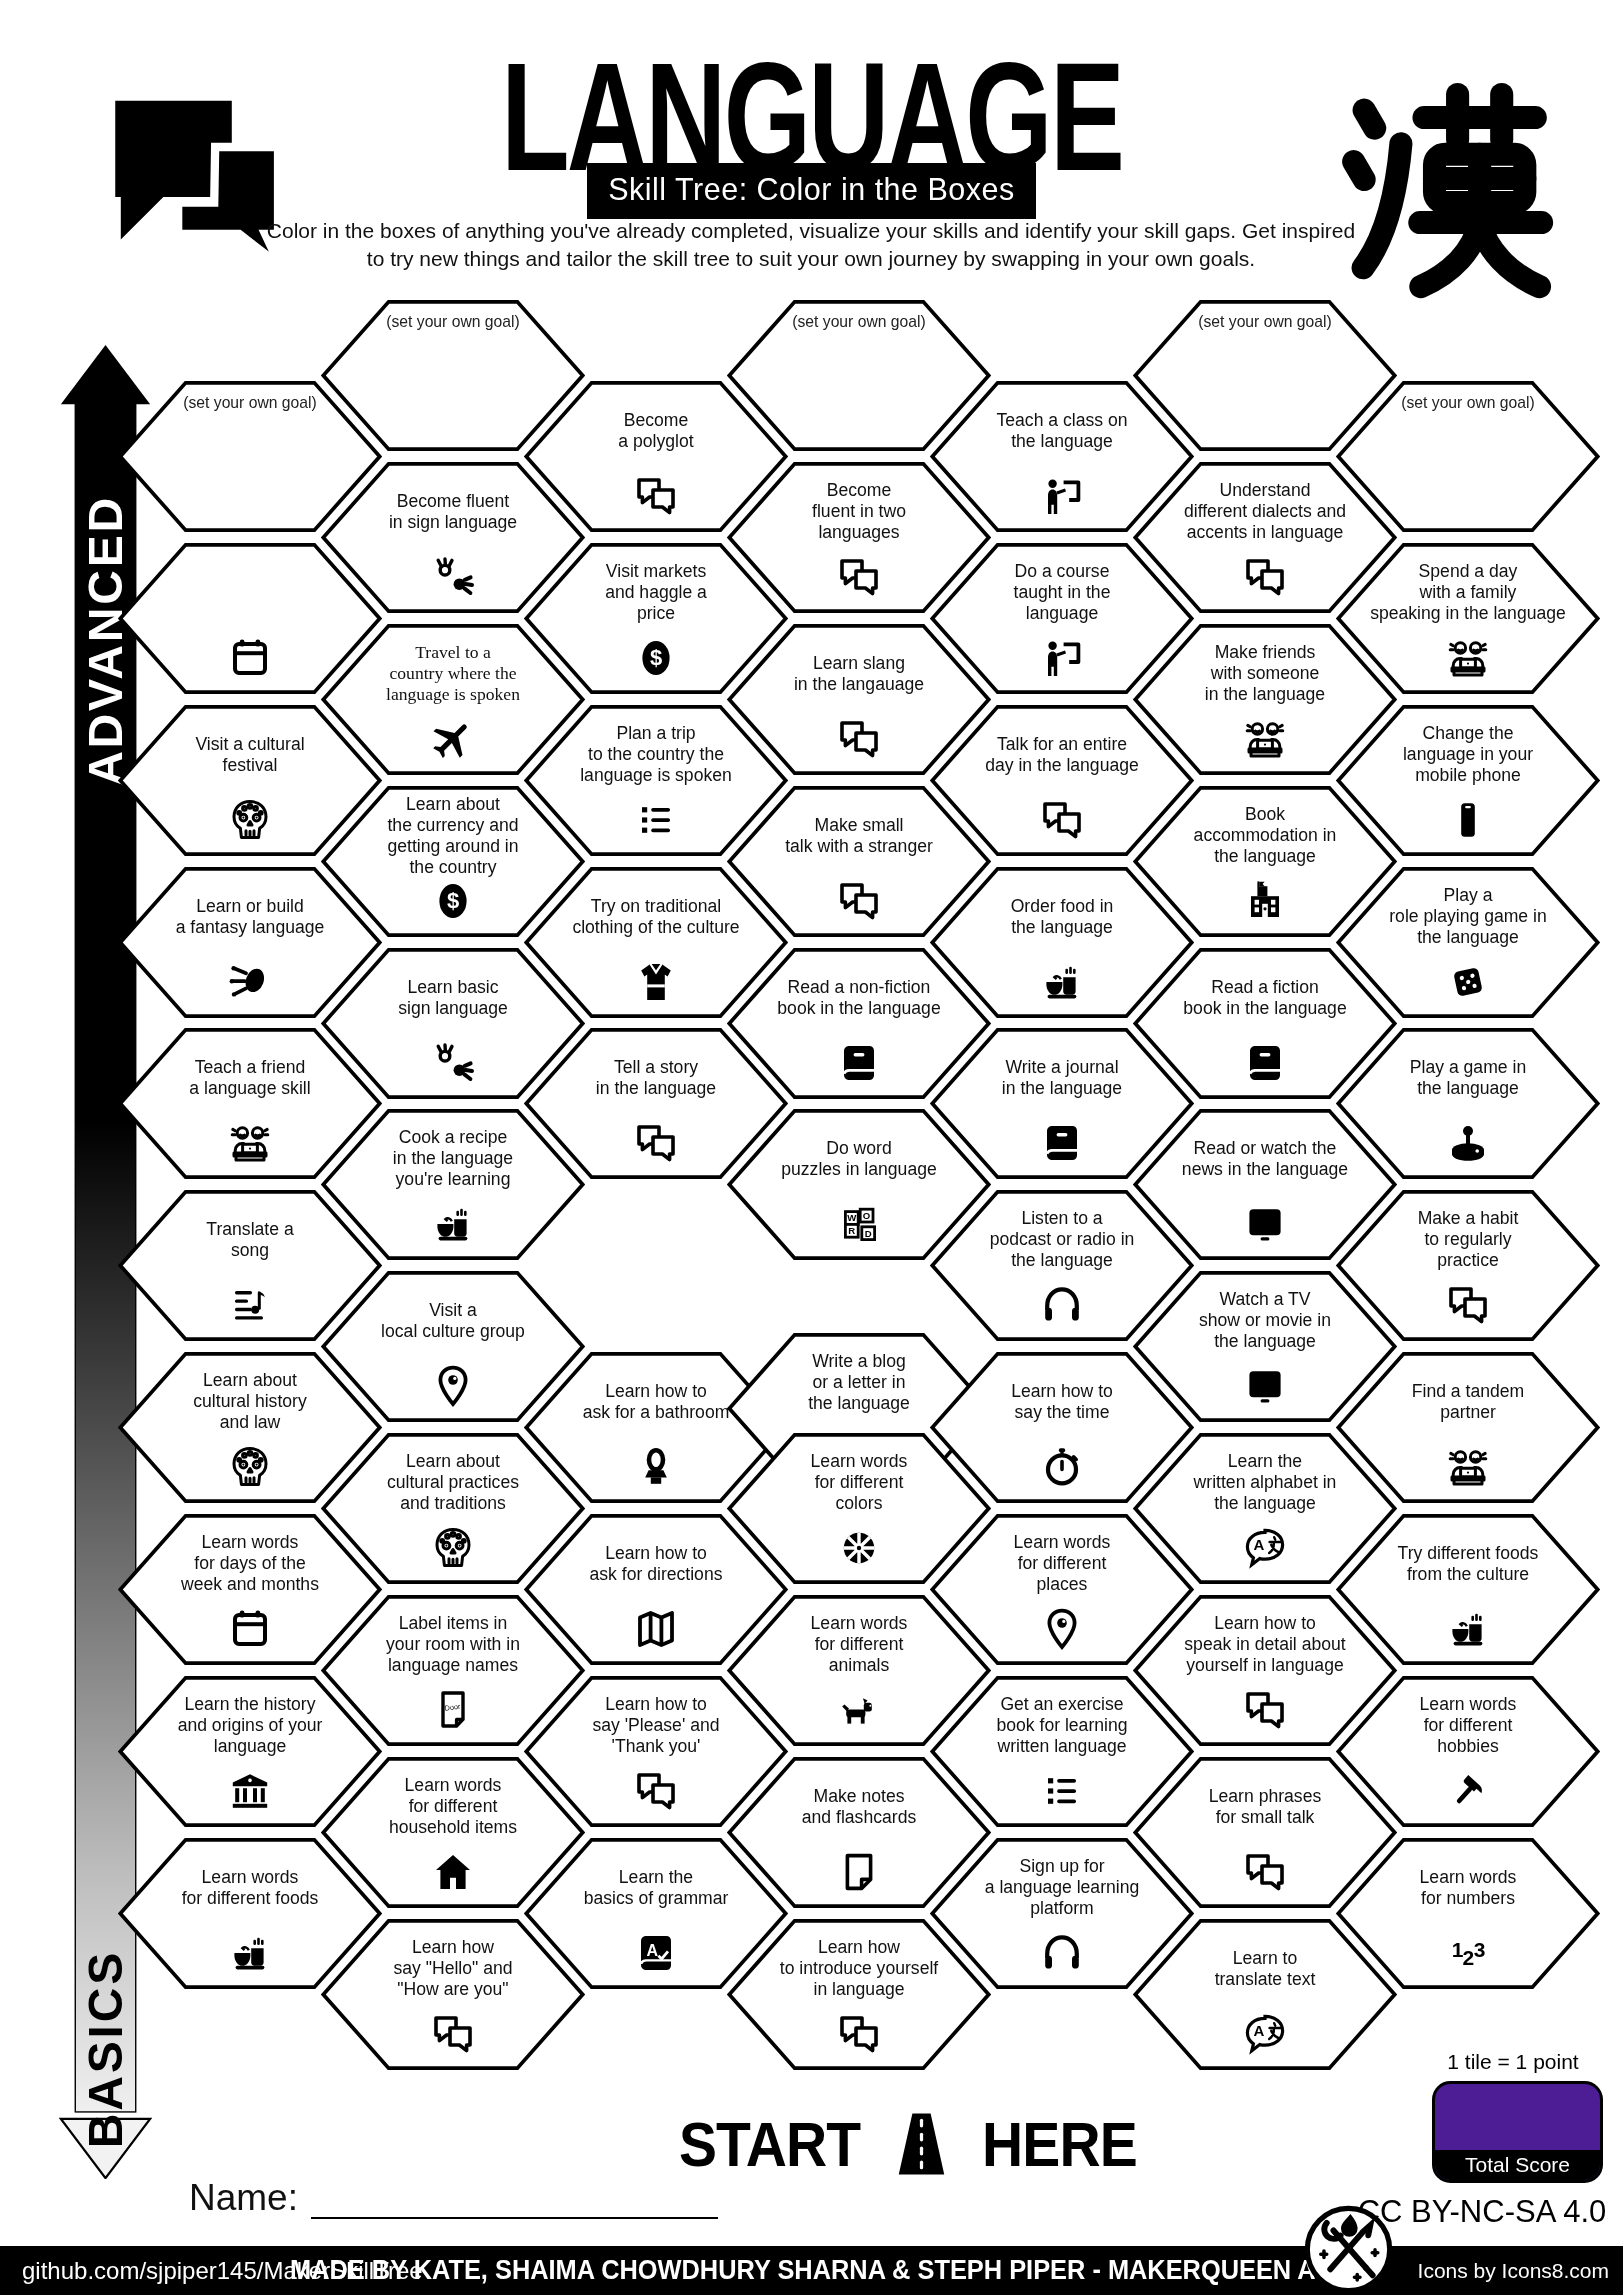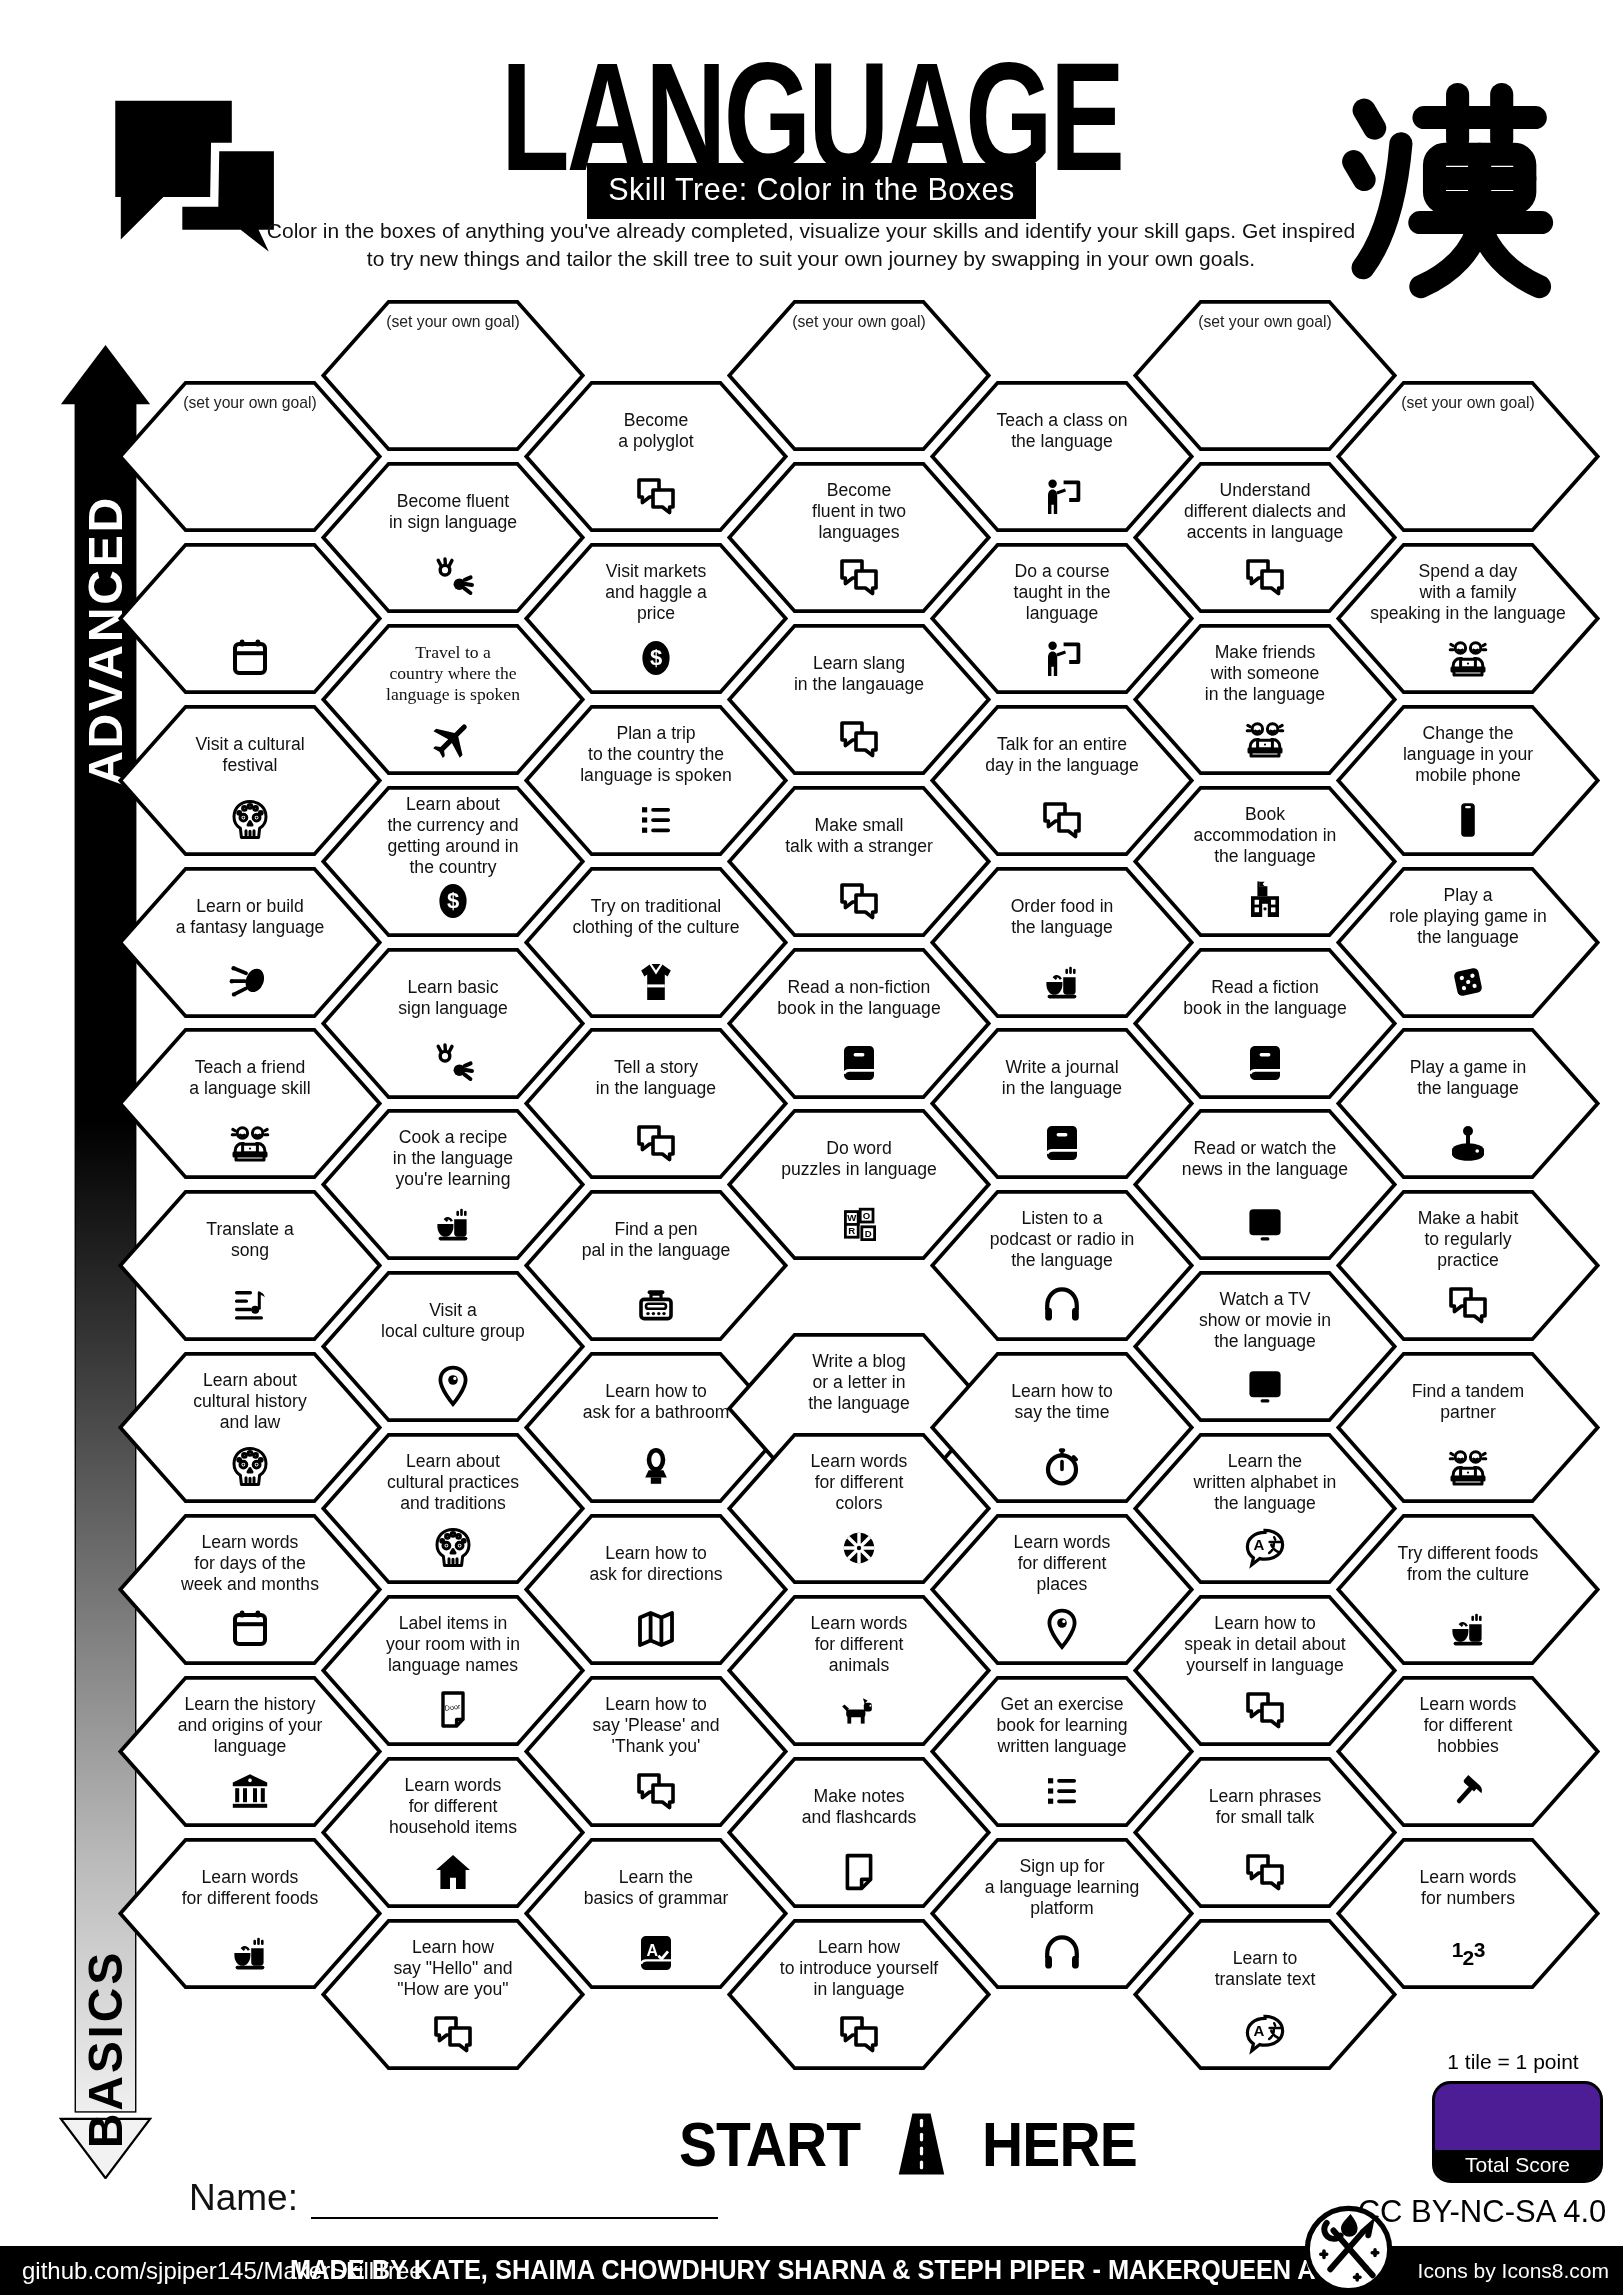--- a/index.html
+++ b/index.html
@@ -751,32 +751,20 @@
       <polygon points="5,165 146,6 424,6 565,165 424,324 146,324" fill="#fff" stroke="#000" stroke-width="8" stroke-linejoin="miter"></polygon>
     </svg>
     <div class="hex-label">
         <div>Tell a story</div>
         <div>in the language</div>
       </div>
     <div class="hex-icon"><svg viewBox="0 0 24 24">
           <use href="#i-chat"></use>
         </svg></div>
   </div>
-    <div class="hex" style="left: 524px; top: 1189px;">
-    <svg class="shape" viewBox="0 0 570 330">
-      <polygon points="5,165 146,6 424,6 565,165 424,324 146,324" fill="#fff" stroke="#000" stroke-width="8" stroke-linejoin="miter"></polygon>
-    </svg>
-    <div class="hex-label">
-        <div>Find a pen</div>
-        <div>pal in the language</div>
-      </div>
-    <div class="hex-icon"><svg viewBox="0 0 24 24">
-          <use href="#i-typewriter"></use>
-        </svg></div>
-  </div>
     <div class="hex" style="left: 524px; top: 1351px;">
     <svg class="shape" viewBox="0 0 570 330">
       <polygon points="5,165 146,6 424,6 565,165 424,324 146,324" fill="#fff" stroke="#000" stroke-width="8" stroke-linejoin="miter"></polygon>
     </svg>
     <div class="hex-label">
         <div>Learn how to</div>
         <div>ask for a bathroom</div>
       </div>
     <div class="hex-icon"><svg viewBox="0 0 24 24">
           <use href="#i-toilet"></use>

